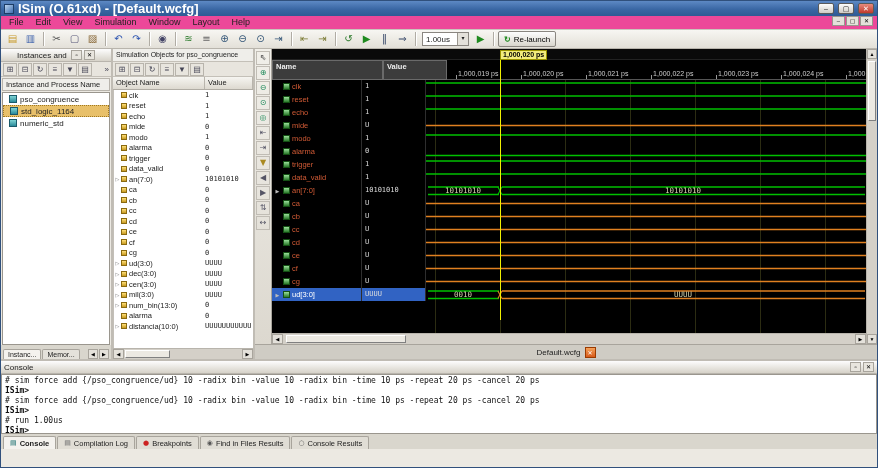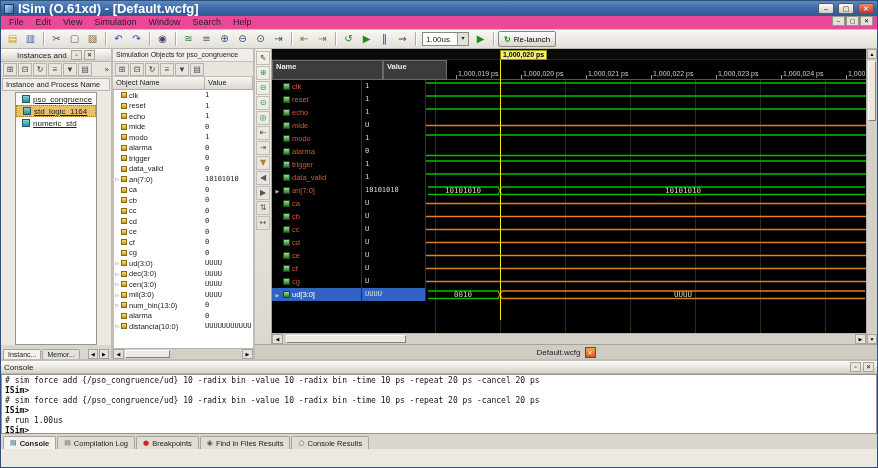--- a/index.html
+++ b/index.html
@@ -51,21 +51,21 @@
     border:1px solid #a8a49c;padding:0;}
   .mini-toolbar{height:15px;display:flex;align-items:center;gap:1px;padding:0 2px;background:#e8e5de;
     border-bottom:1px solid #c4c0b8;}
   .mini-btn{width:14px;height:13px;padding:0;font-size:8px;line-height:11px;text-align:center;
     background:#e8e5de;border:1px solid #b8b4ac;color:#445;}
   .overflow{margin-left:auto;font-size:8px;color:#445;}
 
   .instances{width:112px;}
   .inst-header{height:13px;background:#efeeea;border:1px solid #b8b4ac;font-size:7.5px;line-height:12px;
     padding:0 3px;white-space:nowrap;overflow:hidden;margin:1px;}
-  .inst-tree{flex:1;background:#fff;border:1px solid #9a968e;margin:0 14px;overflow:hidden;text-decoration:underline;}
+  .inst-tree{flex:1;background:#fff;border:1px solid #9a968e;margin:0 1px;overflow:hidden;}
   .tree-item{display:flex;align-items:center;gap:3px;height:12px;padding:0 2px 0 6px;font-size:8px;white-space:nowrap;}
   .tree-item.sel{background:#e8c06a;border:1px dotted #a07820;}
   .tree-icon{width:8px;height:8px;background:linear-gradient(#7fd4d4,#2a8a9a);border:1px solid #1a5a6a;flex:0 0 auto;}
   .inst-tabs{height:14px;display:flex;align-items:flex-end;gap:1px;background:#d9d6cd;padding:1px 2px 0;}
   .inst-tab{font-size:7px;padding:1px 4px;background:#e4e1da;border:1px solid #a8a49c;border-bottom:none;
     border-radius:2px 2px 0 0;}
   .inst-tab.active{background:#f4f2ee;}
   .tab-arrows{margin-left:auto;display:flex;gap:1px;}
   .tab-arrow{width:10px;height:10px;font-size:5px;line-height:9px;text-align:center;background:#e4e1da;
     border:1px solid #a8a49c;padding:0;}
@@ -180,21 +180,21 @@
     <button class="win-btn close">✕</button>
   </div>
 
   <div class="menubar">
     <span id="menu-items" style="display:flex">
         <span class="menu-item">File</span>
         <span class="menu-item">Edit</span>
         <span class="menu-item">View</span>
         <span class="menu-item">Simulation</span>
         <span class="menu-item">Window</span>
-        <span class="menu-item">Search</span>
+        <span class="menu-item">Layout</span>
         <span class="menu-item">Help</span>
       </span>
     <span class="mdi-ctrls">
       <button class="mdi-btn">–</button>
       <button class="mdi-btn">▢</button>
       <button class="mdi-btn">✕</button>
     </span>
   </div>
 
   <div class="maintoolbar">

